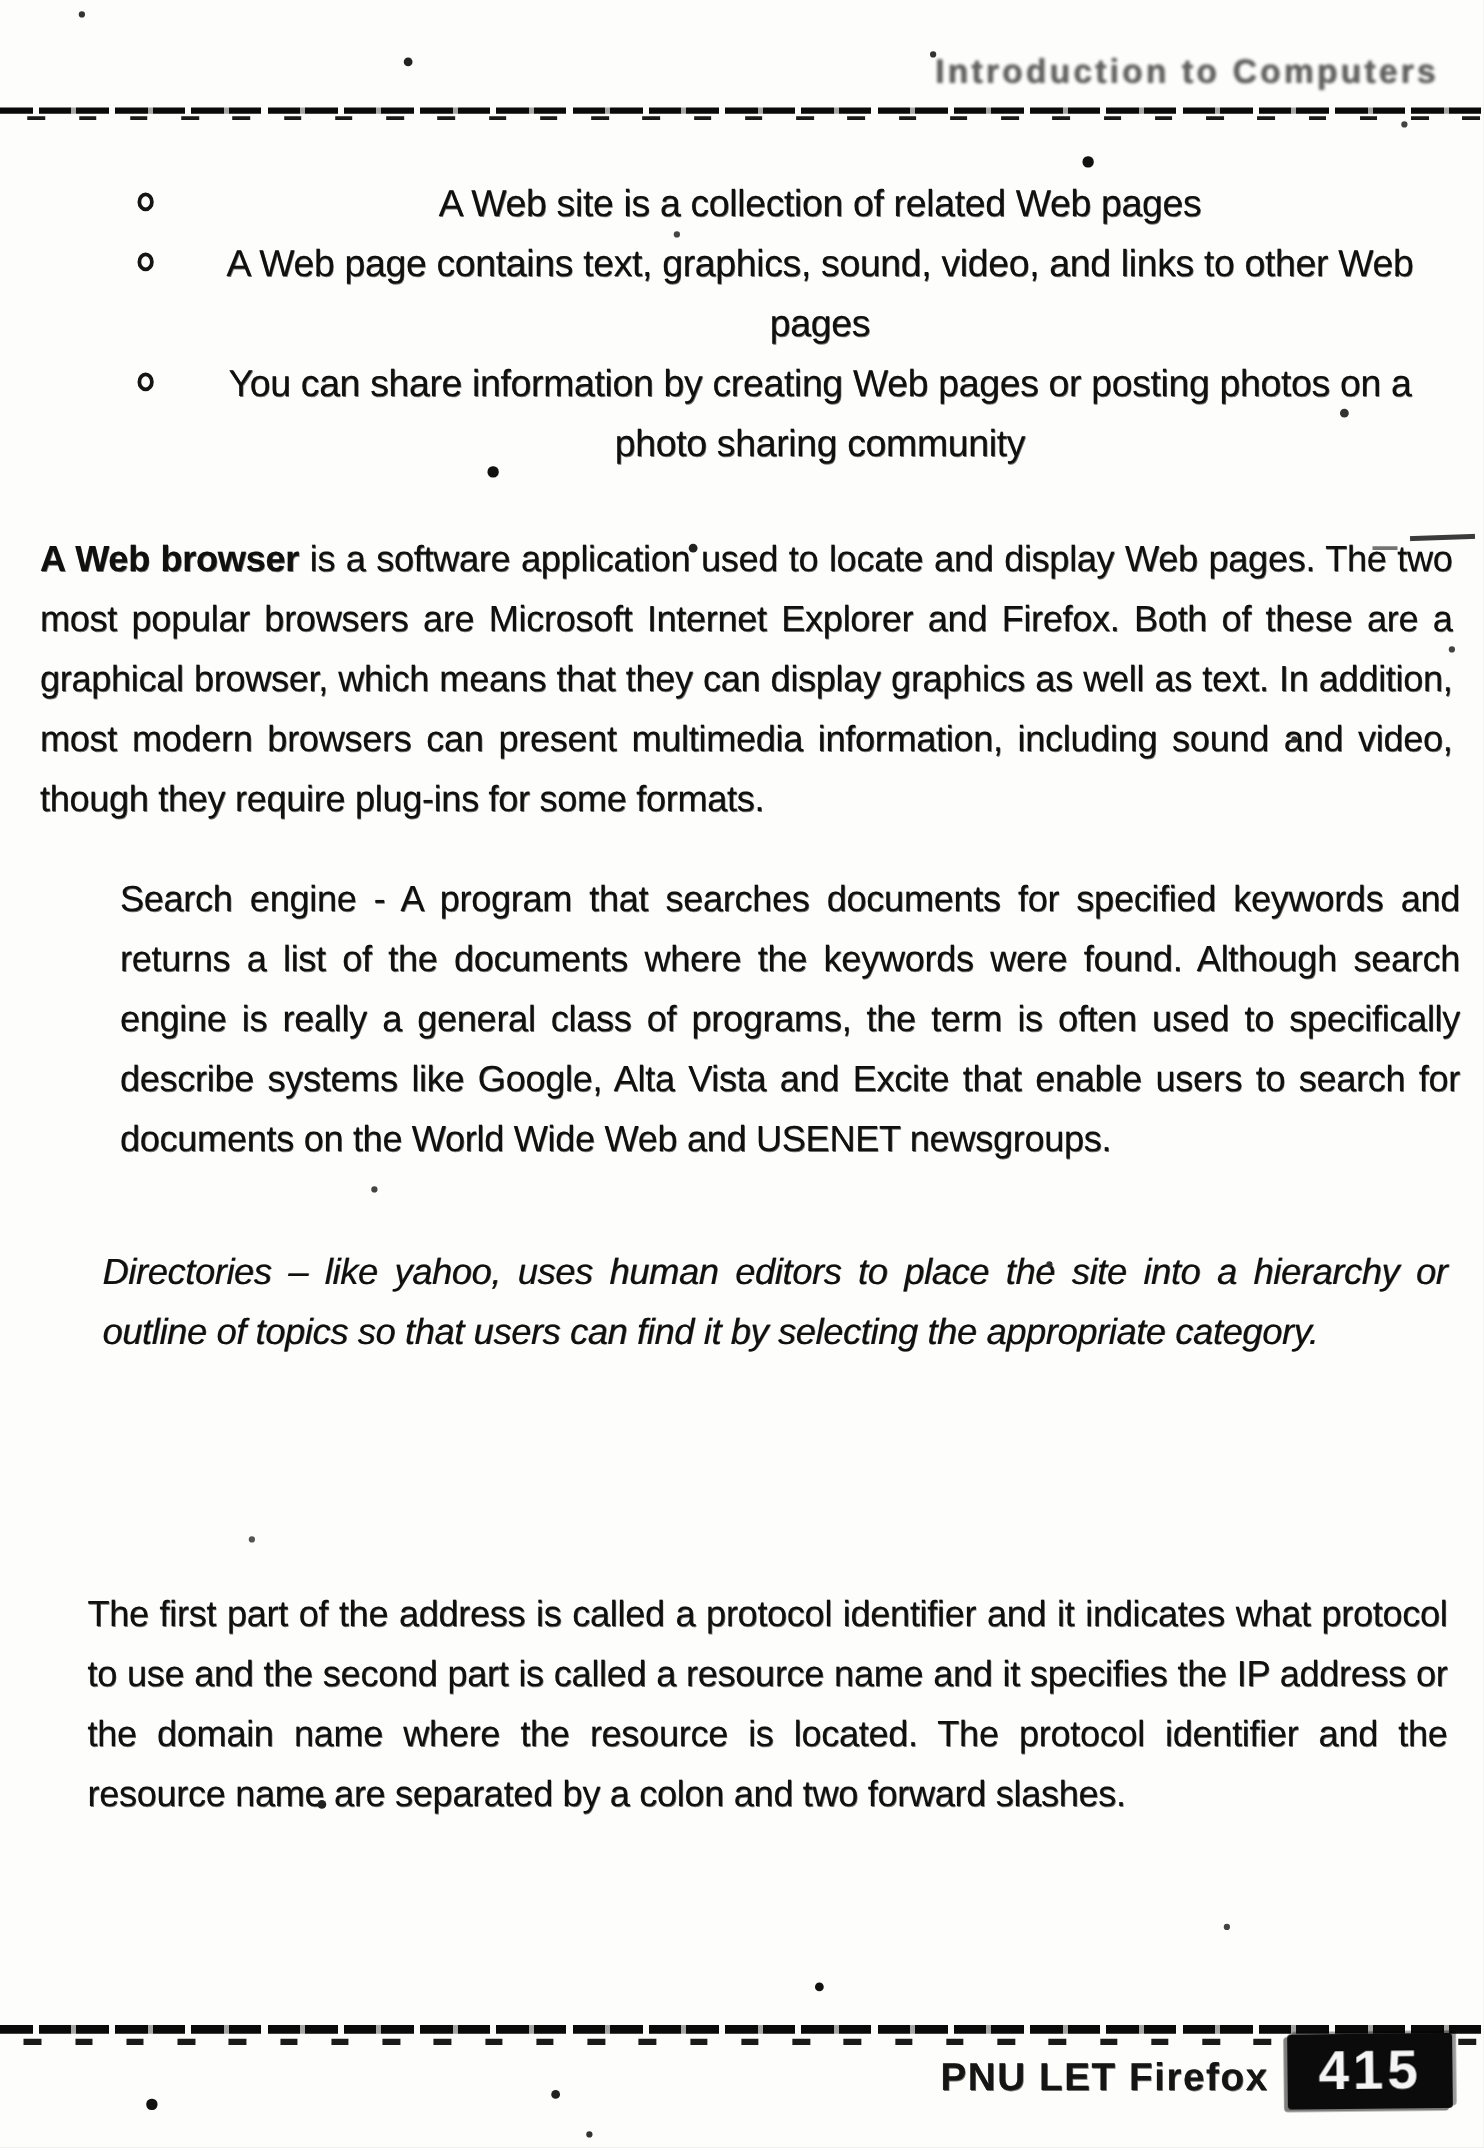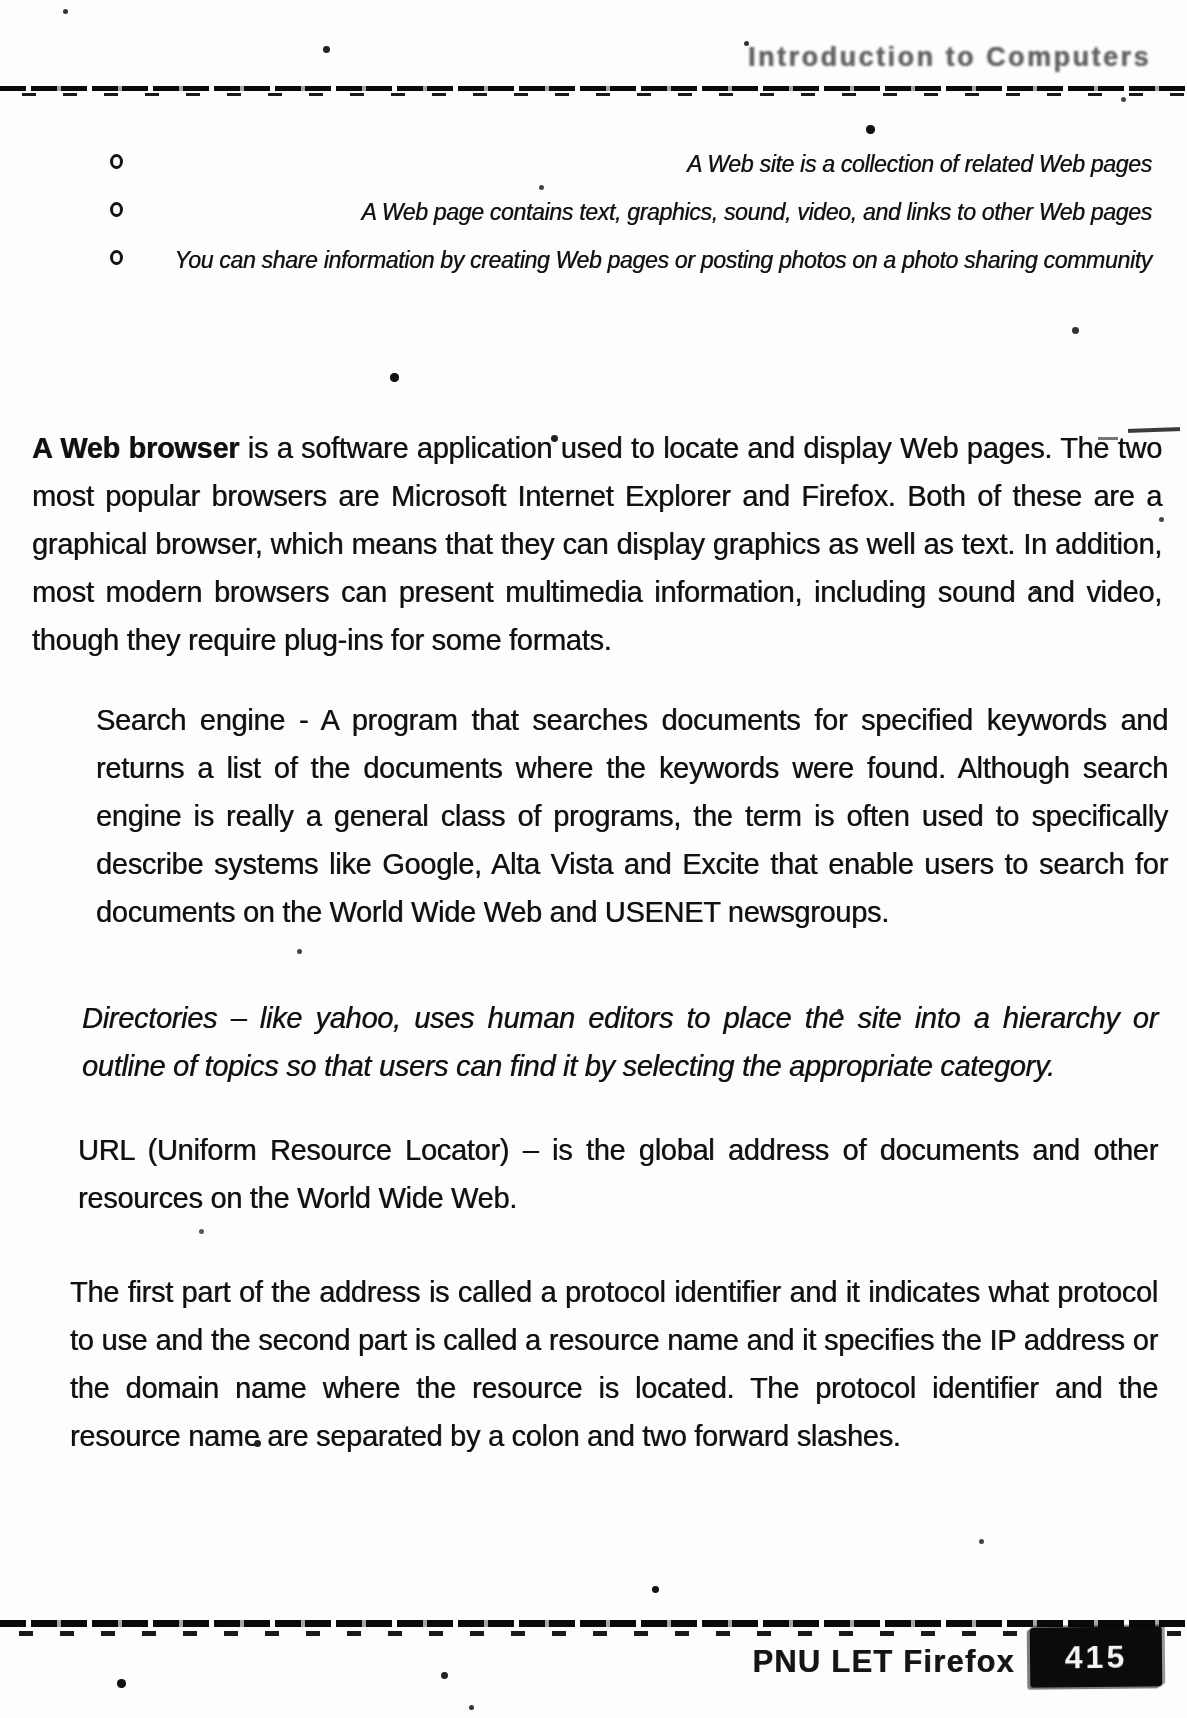--- a/index.html
+++ b/index.html
@@ -39,23 +39,22 @@
   .rule.top { top:86px; }
   .rule.bottom {
     top:1620px; height:17px;
     background-size:100% 7px, 100% 5px;
     background-position:0 0, 10px 11px;
   }
   
   .bullets { position:absolute; top:140px; left:160px; width:992px; }
   .bullet-item {
     position:relative;
-    font-size:23px; line-height:48px;
-    text-align:right;
-    font-style:italic;
+    font-size:30px; line-height:48px;
+    text-align:center;
   }
   .bullet-marker {
     position:absolute; left:-50px; top:14px;
     width:13px; height:15px;
     border:3.5px solid #151515; border-radius:50%;
     box-sizing:border-box;
     filter: blur(0.2px);
   }
   
   .para {
@@ -80,21 +79,21 @@
     position:absolute; top:1627px; left:1030px;
     width:132px; height:60px;
     background:#0b0b0b;
     display:flex; align-items:center; justify-content:center;
     transform: rotate(-0.6deg);
     border-radius:3px;
     filter: blur(0.4px);
     box-shadow: -3px 2px 0 rgba(0,0,0,.5), 3px -2px 0 rgba(0,0,0,.4);
   }
   .page-number-box span {
-    color:#f4f4f4; font-size:32px; font-weight:bold; letter-spacing:3px;
+    color:#f4f4f4; font-size:44px; font-weight:bold; letter-spacing:3px;
     text-shadow: 0 0 1px #000;
   }
   
   .specks {
     position:absolute; top:0; left:0; width:3px; height:3px; border-radius:50%;
     background:transparent;
     box-shadow:
       325px 48px 0 2px #222, 745px 42px 0 1px #333, 869px 128px 0 3px #111,
       540px 186px 0 1px #444, 393px 376px 0 3px #111, 553px 437px 0 2px #222,
       1074px 329px 0 2px #333, 1122px 98px 0 1px #444, 256px 1442px 0 2px #222,
@@ -134,21 +133,20 @@
   </div>
 
   <div class="para para-browser scan-text">
     <b>A Web browser</b><span> is a software application used to locate and display Web pages. The two most popular browsers are Microsoft Internet Explorer and Firefox. Both of these are a graphical browser, which means that they can display graphics as well as text. In addition, most modern browsers can present multimedia information, including sound and video, though they require plug-ins for some formats.</span>
   </div>
 
   <div class="para para-search scan-text">Search engine - A program that searches documents for specified keywords and returns a list of the documents where the keywords were found. Although search engine is really a general class of programs, the term is often used to specifically describe systems like Google, Alta Vista and Excite that enable users to search for documents on the World Wide Web and USENET newsgroups.</div>
 
   <div class="para para-directories scan-text">Directories – like yahoo, uses human editors to place the site into a hierarchy or outline of topics so that users can find it by selecting the appropriate category.</div>
 
-  <div class="para para-url scan-text">URL (Uniform Resource Locator) – is the global address of documents and other resources on the World Wide Web.</div>
 
   <div class="para para-protocol scan-text">The first part of the address is called a protocol identifier and it indicates what protocol to use and the second part is called a resource name and it specifies the IP address or the domain name where the resource is located. The protocol identifier and the resource name are separated by a colon and two forward slashes.</div>
 
   <div class="rule bottom"></div>
 
   <div class="footer-label scan-text">PNU LET Firefox</div>
 
   <div class="page-number-box">
     <span>415</span>
   </div>

